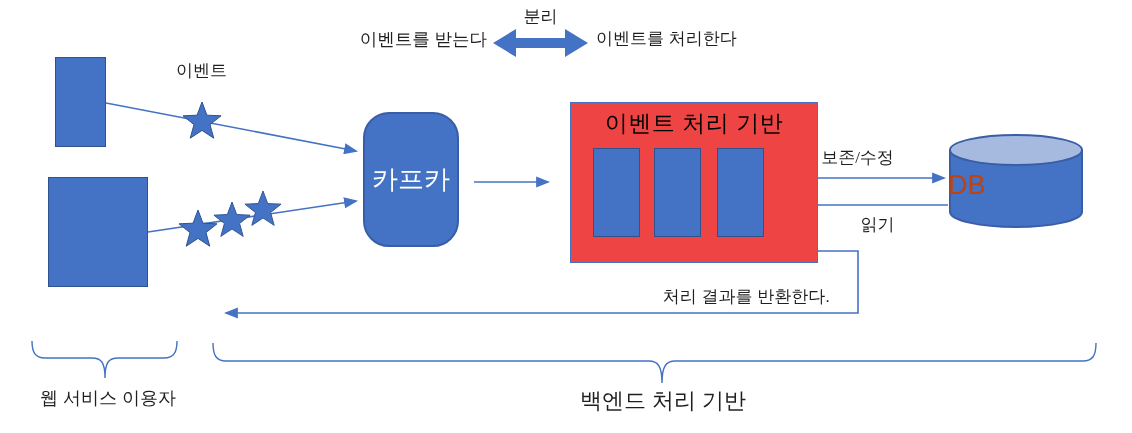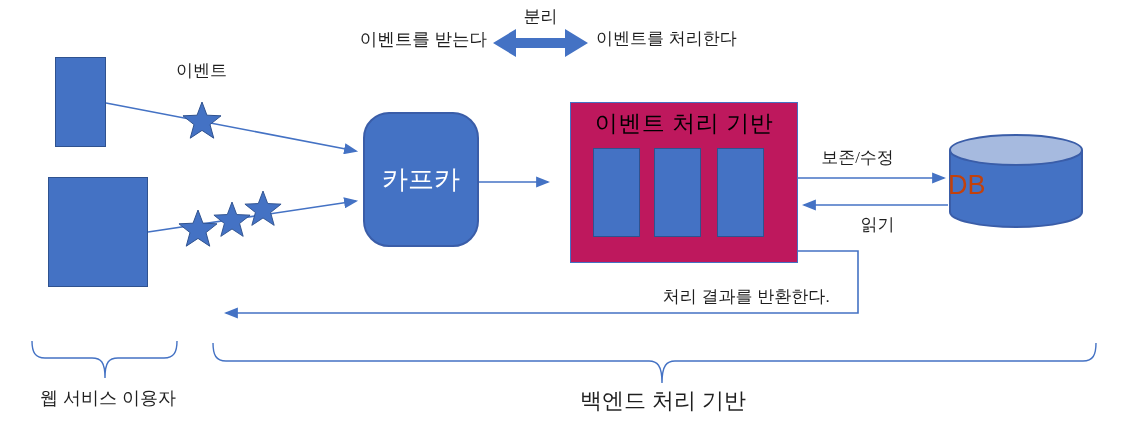--- a/index.html
+++ b/index.html
@@ -22,34 +22,34 @@
     background:#4472C4;
     border:1.5px solid #2F528F;
     box-sizing:border-box;
   }
   #rect1 { left:55px;  top:57px;  width:51px;  height:90px;  }
   #rect2 { left:48px;  top:177px; width:100px; height:110px; }
 
   
   .kafka-box {
     position:absolute;
-    left:363px; top:112px; width:116px; height:135px;
+    left:363px; top:112px; width:96px; height:135px;
     background:#4472C4;
     border:2px solid #3A5DA8;
     border-radius:26px;
     box-sizing:border-box;
     display:flex; align-items:center; justify-content:center;
     color:#ffffff; font-size:26px;
   }
 
   
   .proc-box {
     position:absolute;
-    left:570px; top:102px; width:228px; height:161px;
-    background:#be185d;
+    left:570px; top:102px; width:248px; height:161px;
+    background:#ef4444;
     border:1.5px solid #4472C4;
     box-sizing:border-box;
   }
   .proc-title {
     margin-top:5px;
     text-align:center;
     font-size:23px;
     color:#000000;
     letter-spacing:0.5px;
   }

